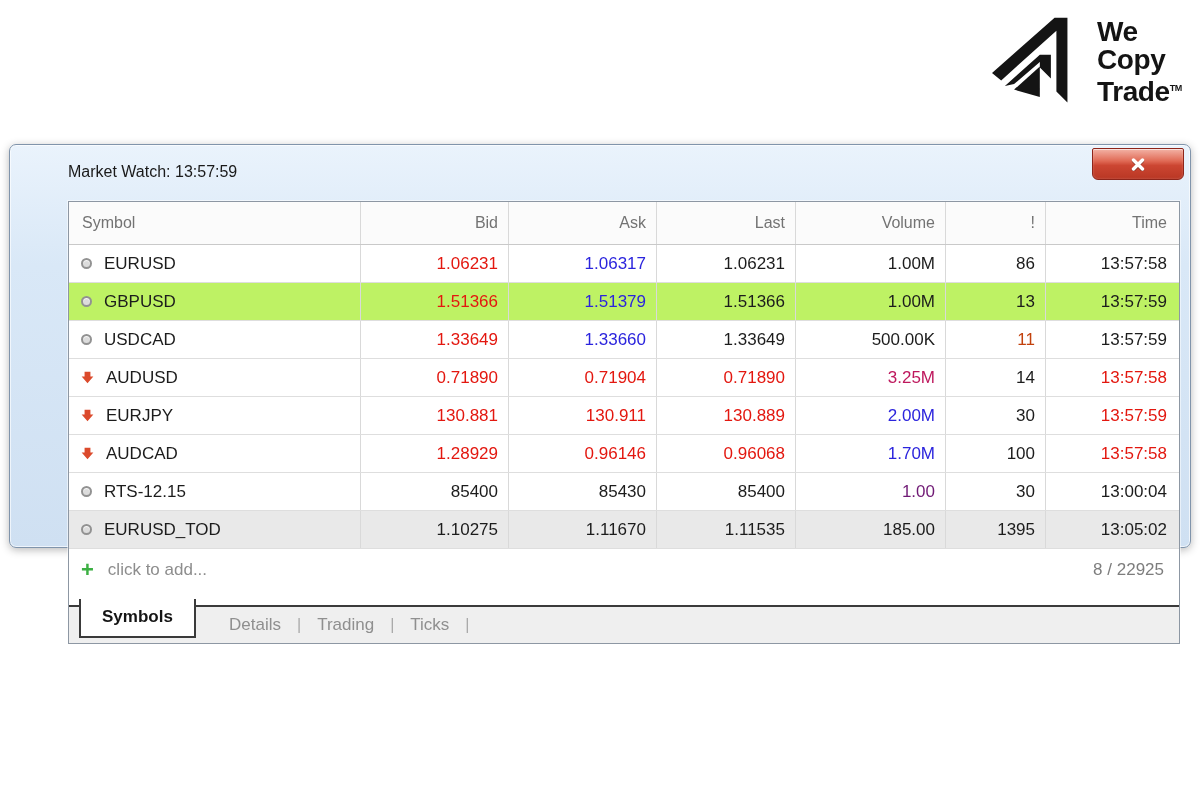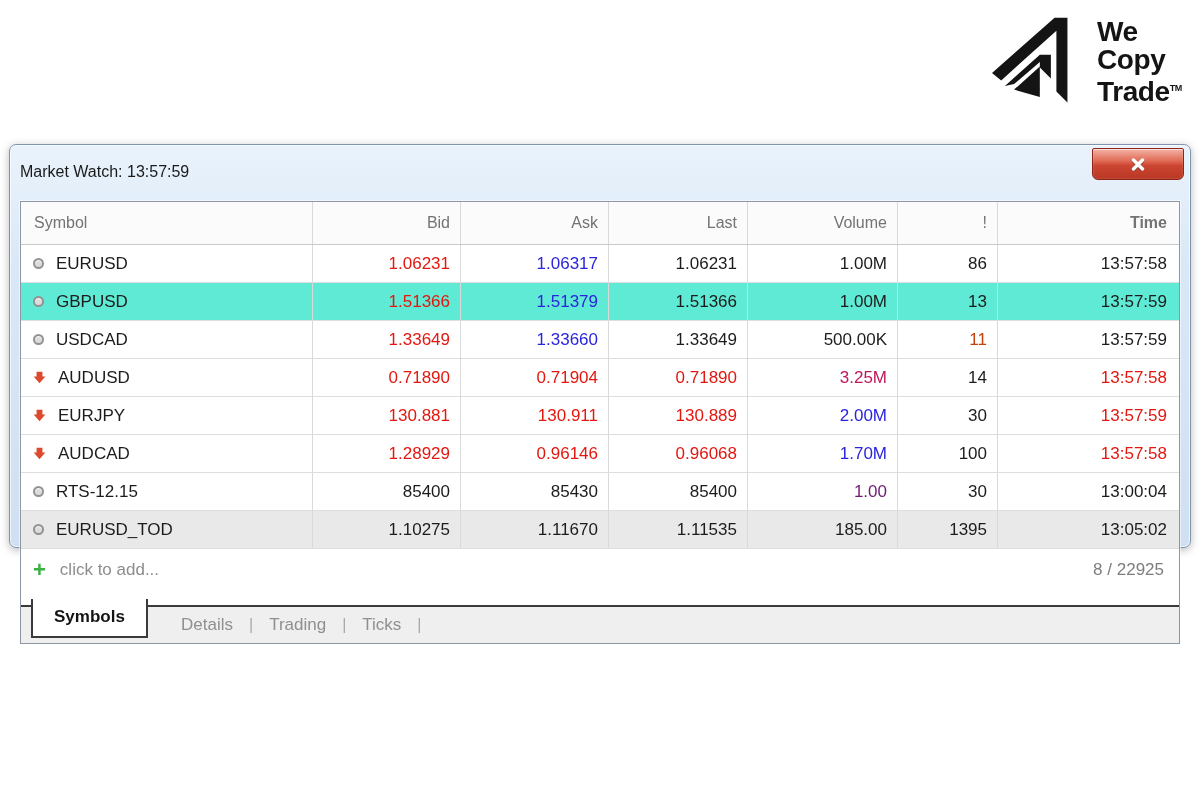--- a/index.html
+++ b/index.html
@@ -10,41 +10,42 @@
   .logo-mark { width:92px; height:92px; }
   .logo-text { font-weight:700; color:#141414; font-size:28px; line-height:28px; letter-spacing:-0.4px; }
   .logo-text .tm { font-size:9px; vertical-align:super; font-weight:700; }
 
   
   .window {
     position:absolute; left:9px; top:144px; width:1182px; height:404px;
     background:linear-gradient(180deg,#eaf3fc 0%,#d9e8f7 30%,#cfe0f2 100%);
     border:1px solid #8094ab; border-radius:7px;
     box-shadow:0 2px 8px rgba(0,0,0,.28), inset 0 0 0 1px rgba(255,255,255,.65);
+    padding-left:48px;
   }
   .titlebar { position:relative; height:56px; }
   .title { padding-left:10px; line-height:54px; font-size:16px; color:#1a1a1a; }
   .close-btn {
     position:absolute; top:3px; right:6px; width:92px; height:32px;
     background:linear-gradient(180deg,#f3b3a6 0%,#e06a55 40%,#cc4632 55%,#b93724 100%);
     border:1px solid #8e251a; border-radius:2px 2px 6px 6px;
     box-shadow:inset 0 1px 0 rgba(255,255,255,.55), inset 0 0 2px rgba(255,255,255,.3);
     display:flex; align-items:center; justify-content:center; cursor:default;
   }
 
   
   .panel {
     margin:0 10px; height:443px; background:#ffffff;
     border:1px solid #8d97a3; box-shadow:0 0 0 1px rgba(255,255,255,.5);
     display:flex; flex-direction:column; overflow:hidden;
   }
   .grid-row { display:grid; grid-template-columns:292px 148px 148px 139px 150px 100px 1fr; }
   .thead { height:43px; background:#fbfbfb; border-bottom:1px solid #c9c9c9; flex:0 0 auto; }
   .th { font-size:16px; color:#737373; line-height:41px; border-right:1px solid #d9d9d9; white-space:nowrap; }
-  .th:last-child { border-right:none;font-weight:bold; }
+  .th:last-child { border-right:none; }
   .th.al { text-align:left; padding-left:13px; }
   .th.ar { text-align:right; padding-right:10px; }
   .th.ar.time { padding-right:12px; }
 
   .tbody { flex:0 0 auto; }
   .tr { height:38px; border-bottom:1px solid #dedede; background:#ffffff; }
   .td { font-size:17px; line-height:37px; border-right:1px solid #d9d9d9; white-space:nowrap; overflow:hidden; }
   .td:last-child { border-right:none; }
   .td.sym { display:flex; align-items:center; gap:12px; padding-left:12px; color:#1c1c1c; }
   .td.num { text-align:right; padding-right:10px; }
@@ -114,21 +115,21 @@
             <span class="rowicon dot"></span>
             <span>EURUSD</span>
           </div>
           <div class="td num" style="color: rgb(227, 23, 15);">1.06231</div>
           <div class="td num" style="color: rgb(43, 36, 221);">1.06317</div>
           <div class="td num" style="color: rgb(28, 28, 28);">1.06231</div>
           <div class="td num" style="color: rgb(28, 28, 28);">1.00M</div>
           <div class="td num" style="color: rgb(28, 28, 28);">86</div>
           <div class="td num time" style="color: rgb(28, 28, 28);">13:57:58</div>
         </div>
-        <div class="tr grid-row" style="background: #5eead4;">
+        <div class="tr grid-row" style="background: #bef264;">
           <div class="td sym">
             <span class="rowicon dot"></span>
             <span>GBPUSD</span>
           </div>
           <div class="td num" style="color: rgb(227, 23, 15);">1.51366</div>
           <div class="td num" style="color: rgb(43, 36, 221);">1.51379</div>
           <div class="td num" style="color: rgb(28, 28, 28);">1.51366</div>
           <div class="td num" style="color: rgb(28, 28, 28);">1.00M</div>
           <div class="td num" style="color: rgb(28, 28, 28);">13</div>
           <div class="td num time" style="color: rgb(28, 28, 28);">13:57:59</div>

